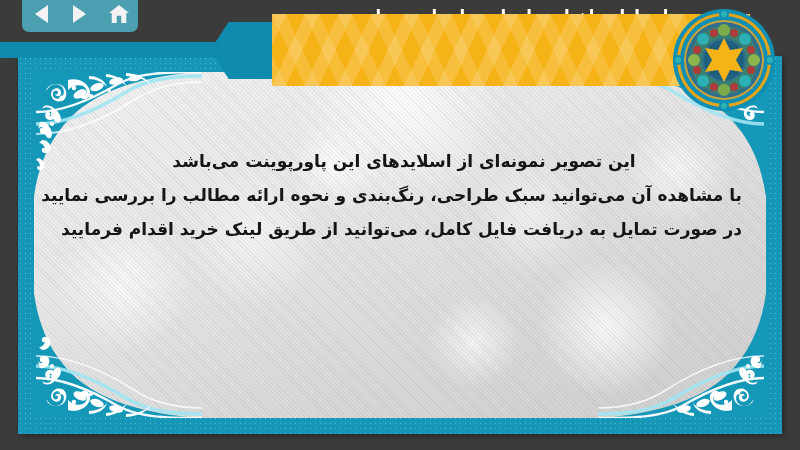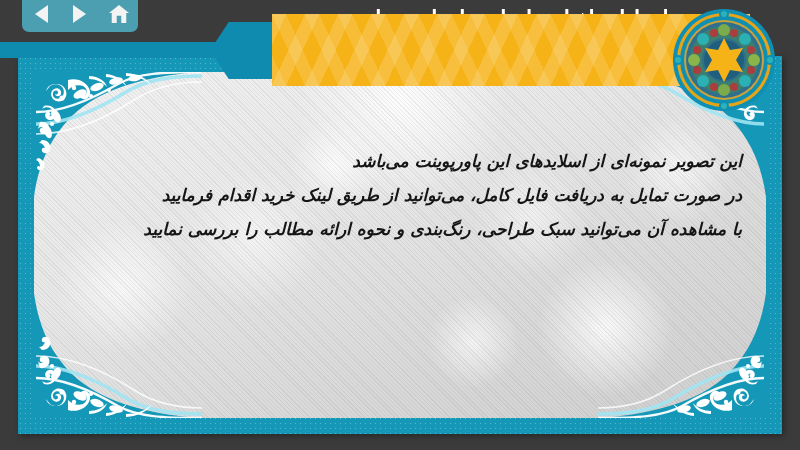--- a/index.html
+++ b/index.html
@@ -153,26 +153,26 @@
   .c-tl { left: 16px;  top: 16px; }
   .c-bl { left: 16px;  bottom: 16px; transform: scaleY(-1); }
   .c-tr { right: 16px; top: 16px;   transform: scaleX(-1); }
   .c-br { right: 16px; bottom: 16px; transform: scale(-1,-1); }
 
   
   #bodytext {
     position: absolute;
     left: 48px; right: 40px; top: 88px;
     direction: rtl;
+    text-align: center;
     color: #151515;
     font-size: 17px;
     line-height: 34px;
     font-weight: bold;
     z-index: 25;
-    font-style: italic;
   }
   #bodytext div { white-space: nowrap; }
 </style>
 </head>
 <body>
 
 <div id="stage">
 
   <div id="navbar">
     <div class="navbtn">
@@ -293,22 +293,22 @@
         <ellipse cx="82" cy="9" rx="7" ry="3.4" transform="rotate(-14 82 9)"></ellipse>
         <ellipse cx="22" cy="44" rx="4" ry="7" transform="rotate(-30 22 44)"></ellipse>
         <circle cx="28" cy="26" r="2.6"></circle>
         <circle cx="40" cy="16" r="2.2"></circle>
         <circle cx="18" cy="52" r="2.1"></circle>
       </g>
     </svg>
 
     <div id="bodytext">
       <div>این تصویر نمونه‌ای از اسلایدهای این پاورپوینت می‌باشد</div>
+      <div>با مشاهده آن می‌توانید سبک طراحی، رنگ‌بندی و نحوه ارائه مطالب را بررسی نمایید</div>
       <div>در صورت تمایل به دریافت فایل کامل، می‌توانید از طریق لینک خرید اقدام فرمایید</div>
-      <div>با مشاهده آن می‌توانید سبک طراحی، رنگ‌بندی و نحوه ارائه مطالب را بررسی نمایید</div>
     </div>
   </div>
 
   <svg id="medallion" viewBox="0 0 104 104">
     <circle cx="52" cy="52" r="51" fill="#0f8fb4"></circle>
     <circle cx="52" cy="52" r="47" fill="#e8a417"></circle>
     <circle cx="52" cy="52" r="44" fill="#0f8fb4"></circle>
     <circle cx="52" cy="52" r="40" fill="#c9a23a"></circle>
     <circle cx="52" cy="52" r="38" fill="#2e6f8e"></circle>
     <g>

